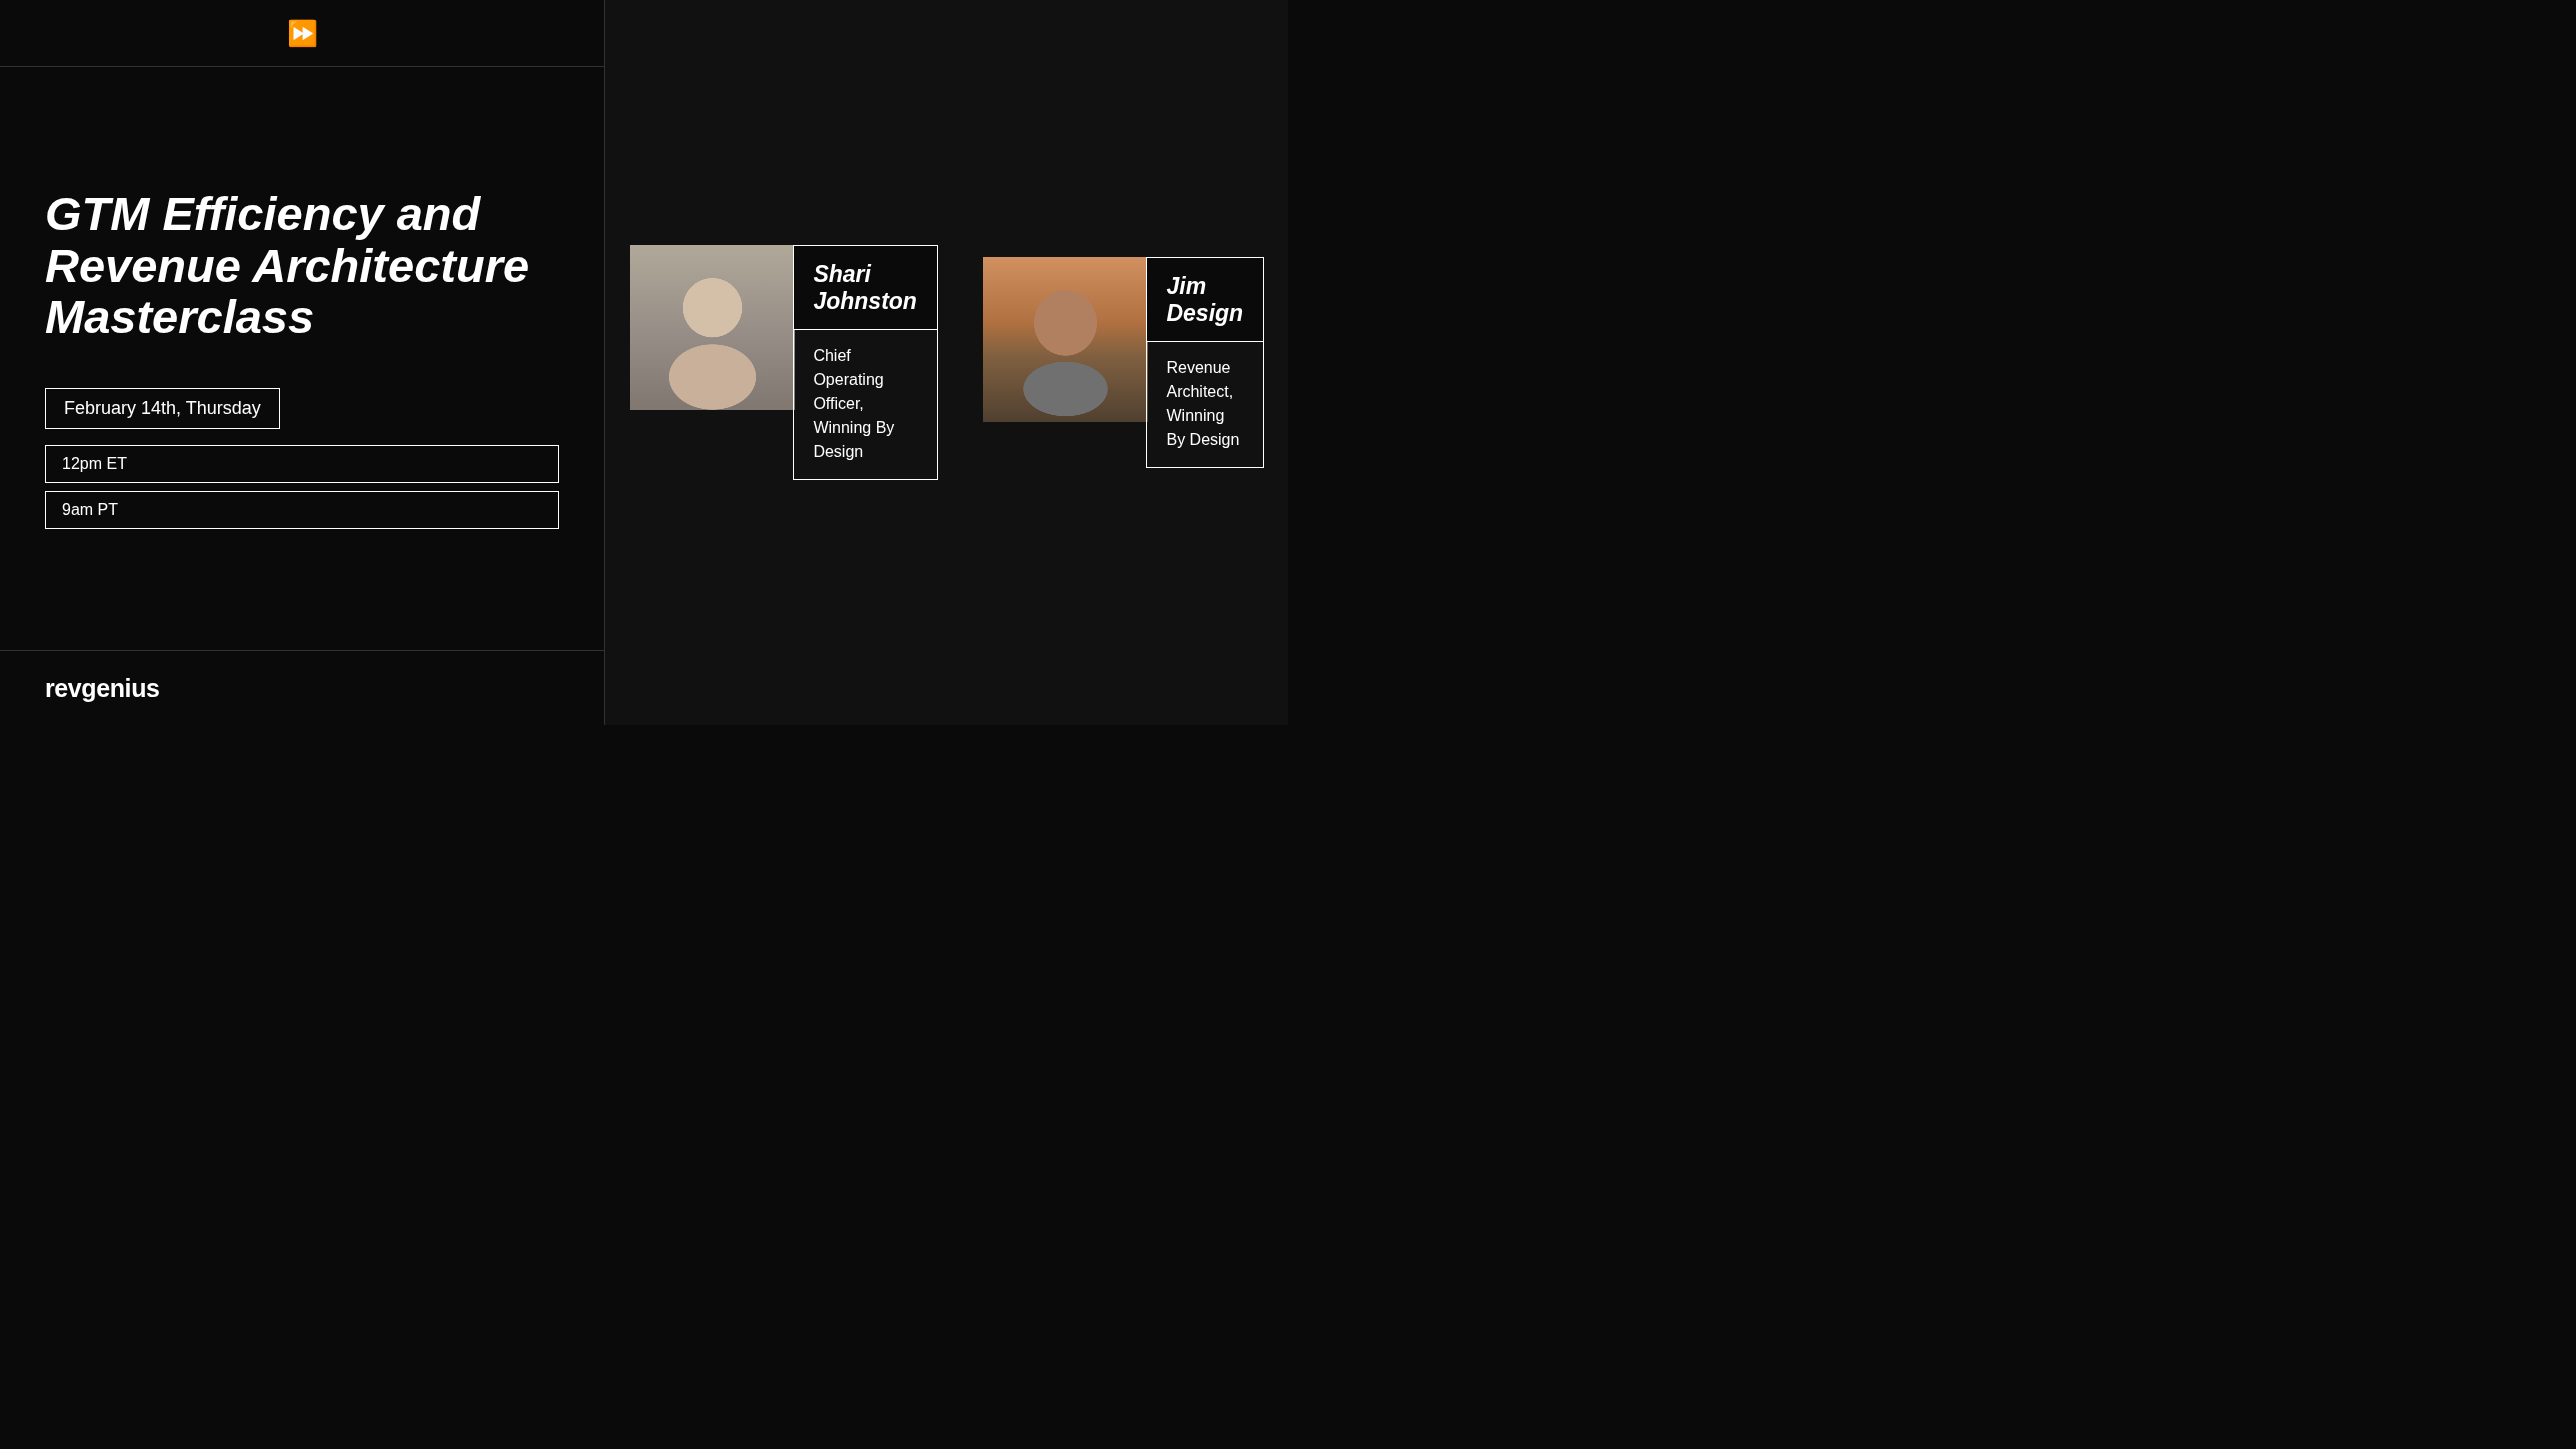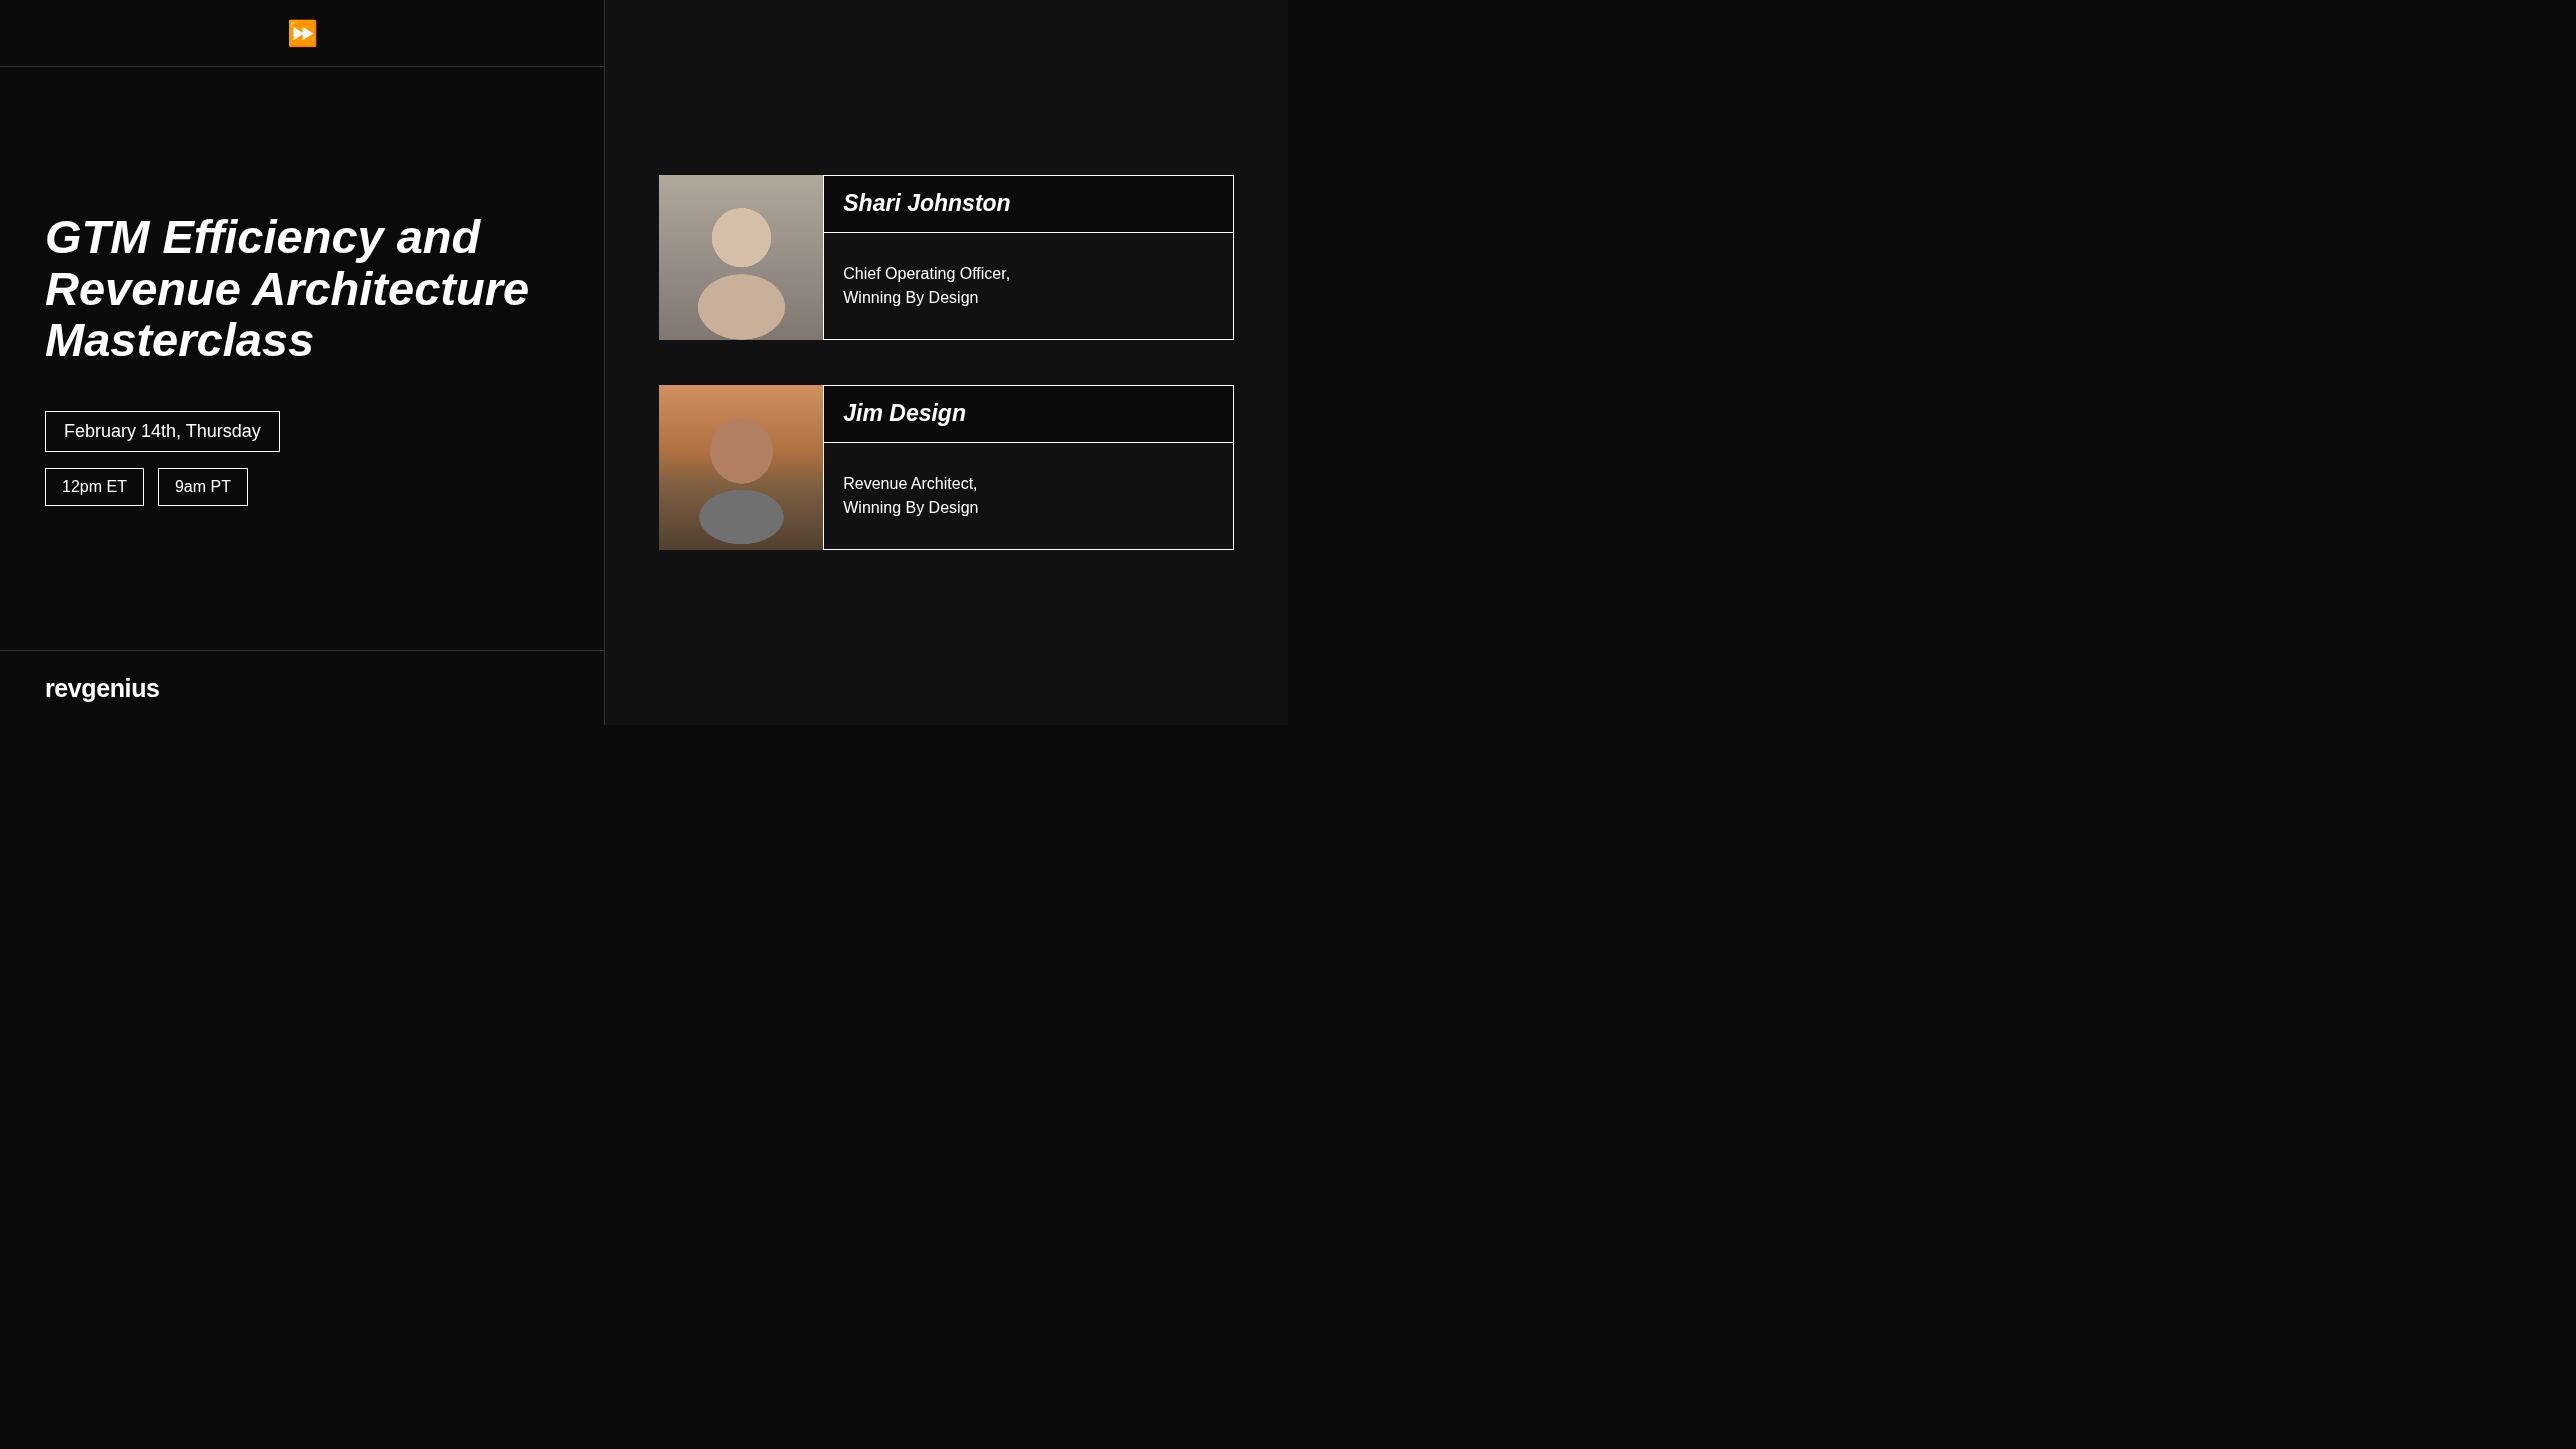--- a/index.html
+++ b/index.html
@@ -63,21 +63,22 @@
       border: 1.3px solid white;
       color: white;
       padding: 9px 18px;
       font-size: 18px;
       margin-bottom: 16px;
       width: fit-content;
     }
 
     .time-badges {
       display: flex;
-      gap: 14px;
+      gap: 8px;
+      flex-direction: column;
     }
 
     .time-badge {
       border: 1.3px solid white;
       color: white;
       padding: 9px 16px;
       font-size: 16px;
     }
 
     .bottom-bar {
@@ -90,21 +91,21 @@
       font-size: 25px;
       font-weight: 700;
       letter-spacing: -0.4px;
     }
 
     .right-panel {
       width: 53%;
       height: 100%;
       background-color: #111;
       display: flex;
-      flex-direction: column;
+      flex-direction: row;
       justify-content: center;
       align-items: center;
       gap: 45px;
       padding: 36px 54px;
     }
 
     .speaker-card {
       display: flex;
       align-items: stretch;
       width: 100%;

